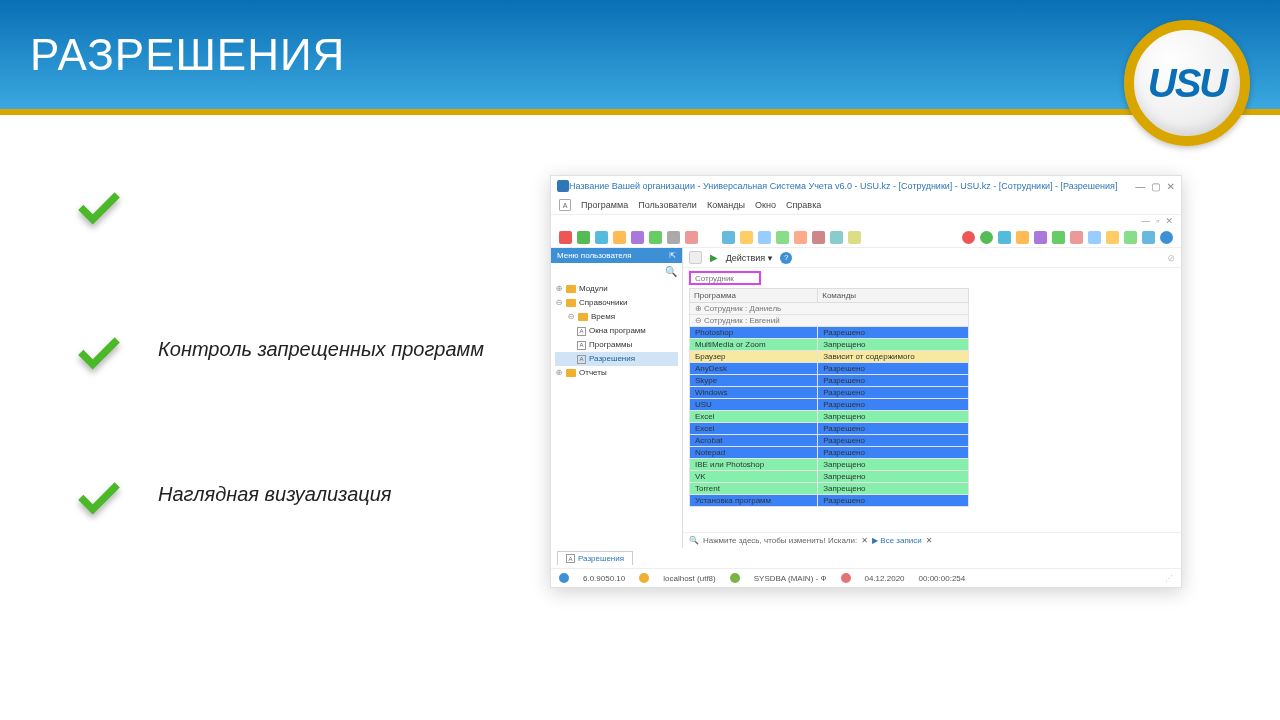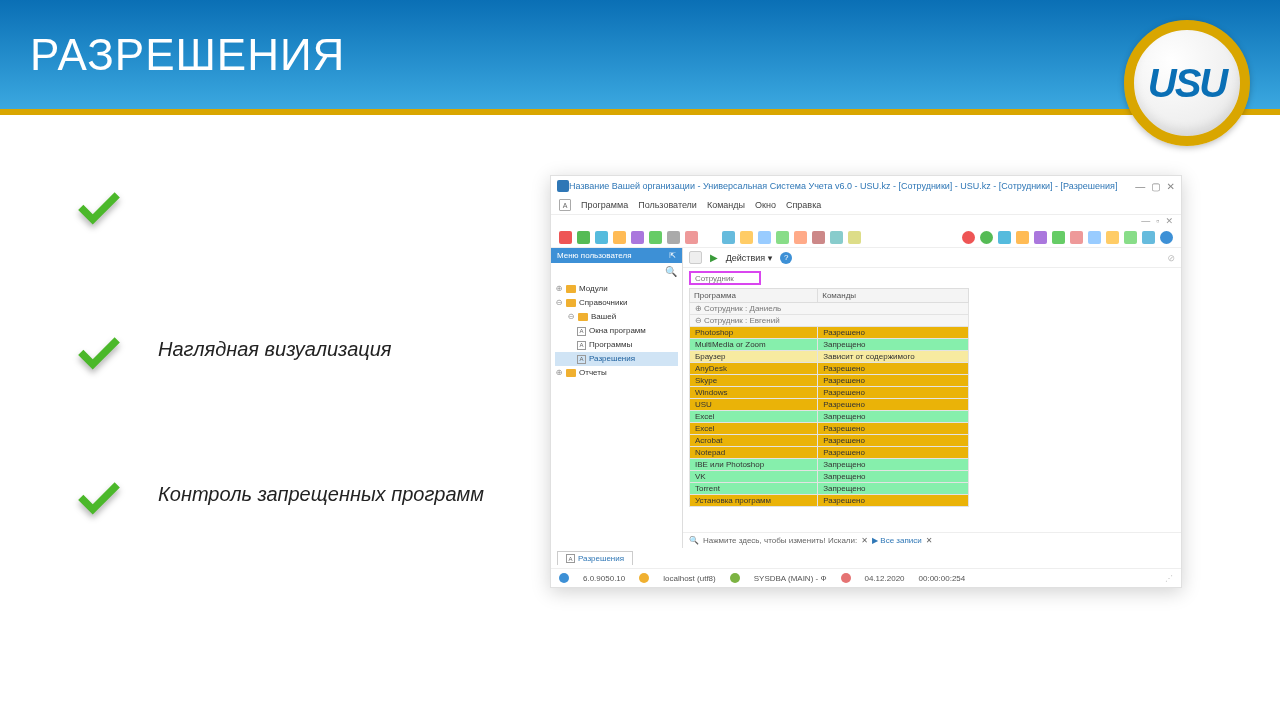--- a/index.html
+++ b/index.html
@@ -41,21 +41,21 @@
   .action-bar { display: flex; align-items: center; gap: 8px; padding: 3px 6px; border-bottom: 1px solid #eee; }
   .play { color:#3a9b3a; font-size:10px;}
   .help-q { width:12px;height:12px;border-radius:50%;background:#3d90d6;color:#fff;display:inline-flex;align-items:center;justify-content:center;font-size:8px;}
   .filter-bar { padding: 3px 6px; }
   .filter-input { font-size: 8px; border: 2px solid #d946ef; padding: 1px 14px 1px 4px; height: 14px; width: 72px; }
   .grid { flex: 1; overflow: hidden; }
   .grid table { border-collapse: collapse; width: 280px; margin-left: 6px; font-size: 8px; }
   .grid th { background: #f4f4f4; border: 1px solid #ddd; padding: 2px 4px; text-align: left; font-weight: normal; color: #555; }
   .grid td { border: 1px solid #e3e3e3; padding: 1px 5px; }
   .group-row td { background: #f6f6f6; color: #777; margin-top: 6px; }
-  .row-green td { background: #eab308; }
+  .row-green td { background: #3b82f6; }
   .row-red td { background: #86efac; }
   .row-yellow td { background: #f7eaa0; }
   .search-footer { border-top: 1px solid #eee; padding: 3px 6px; font-size: 8px; color: #666; display:flex; align-items:center; gap:4px;}
   .tab-strip { padding: 3px 6px; }
   .tab-chip { display: inline-flex; align-items:center; gap:3px; border: 1px solid #ccc; border-bottom: none; padding: 2px 8px; font-size: 8px; color: #2f77b6; background:#fff;}
   .statusbar { display: flex; align-items: center; gap: 14px; padding: 4px 8px; border-top: 1px solid #eee; font-size: 8px; color: #555; }
   .sb-i { width: 10px; height: 10px; border-radius: 50%; display:inline-block;}
 </style>
 </head>
 <body>
@@ -71,27 +71,27 @@
   <div class="bullets">
     <div class="bullet">
       <svg class="check" viewBox="0 0 24 24">
           <path fill="currentColor" d="M9 19L2 12l2.5-2.5L9 14l10.5-10.5L22 6z"></path>
         </svg>
     </div>
     <div class="bullet">
       <svg class="check" viewBox="0 0 24 24">
           <path fill="currentColor" d="M9 19L2 12l2.5-2.5L9 14l10.5-10.5L22 6z"></path>
         </svg>
-      <div class="bullet-text">Наглядная визуализация</div>
+      <div class="bullet-text">Контроль запрещенных программ</div>
     </div>
     <div class="bullet">
       <svg class="check" viewBox="0 0 24 24">
           <path fill="currentColor" d="M9 19L2 12l2.5-2.5L9 14l10.5-10.5L22 6z"></path>
         </svg>
-      <div class="bullet-text">Контроль запрещенных программ</div>
+      <div class="bullet-text">Наглядная визуализация</div>
     </div>
   </div>
 
   <div class="app-card">
     <div class="app-titlebar">
       <span class="tb-icon"></span>
       <span class="tb-title">Название Вашей организации - Универсальная Система Учета v6.0 - USU.kz - [Сотрудники] - USU.kz - [Сотрудники] - [Разрешения]</span>
       <div class="win-ctrls">
         <span>—</span>
         <span>▢</span>
@@ -158,21 +158,21 @@
               <span>Модули</span>
             </div>
           <div class="tree-item">
               <span class="expander">⊖</span>
               <span class="folder"></span>
               <span>Справочники</span>
             </div>
           <div class="tree-item indent1">
               <span class="expander">⊖</span>
               <span class="folder"></span>
-              <span>Вашей</span>
+              <span>Время</span>
             </div>
           <div class="tree-item indent2">
               <span class="file-a">A</span>
               <span>Окна программ</span>
             </div>
           <div class="tree-item indent2">
               <span class="file-a">A</span>
               <span>Программы</span>
             </div>
           <div class="tree-item indent2 sel">

